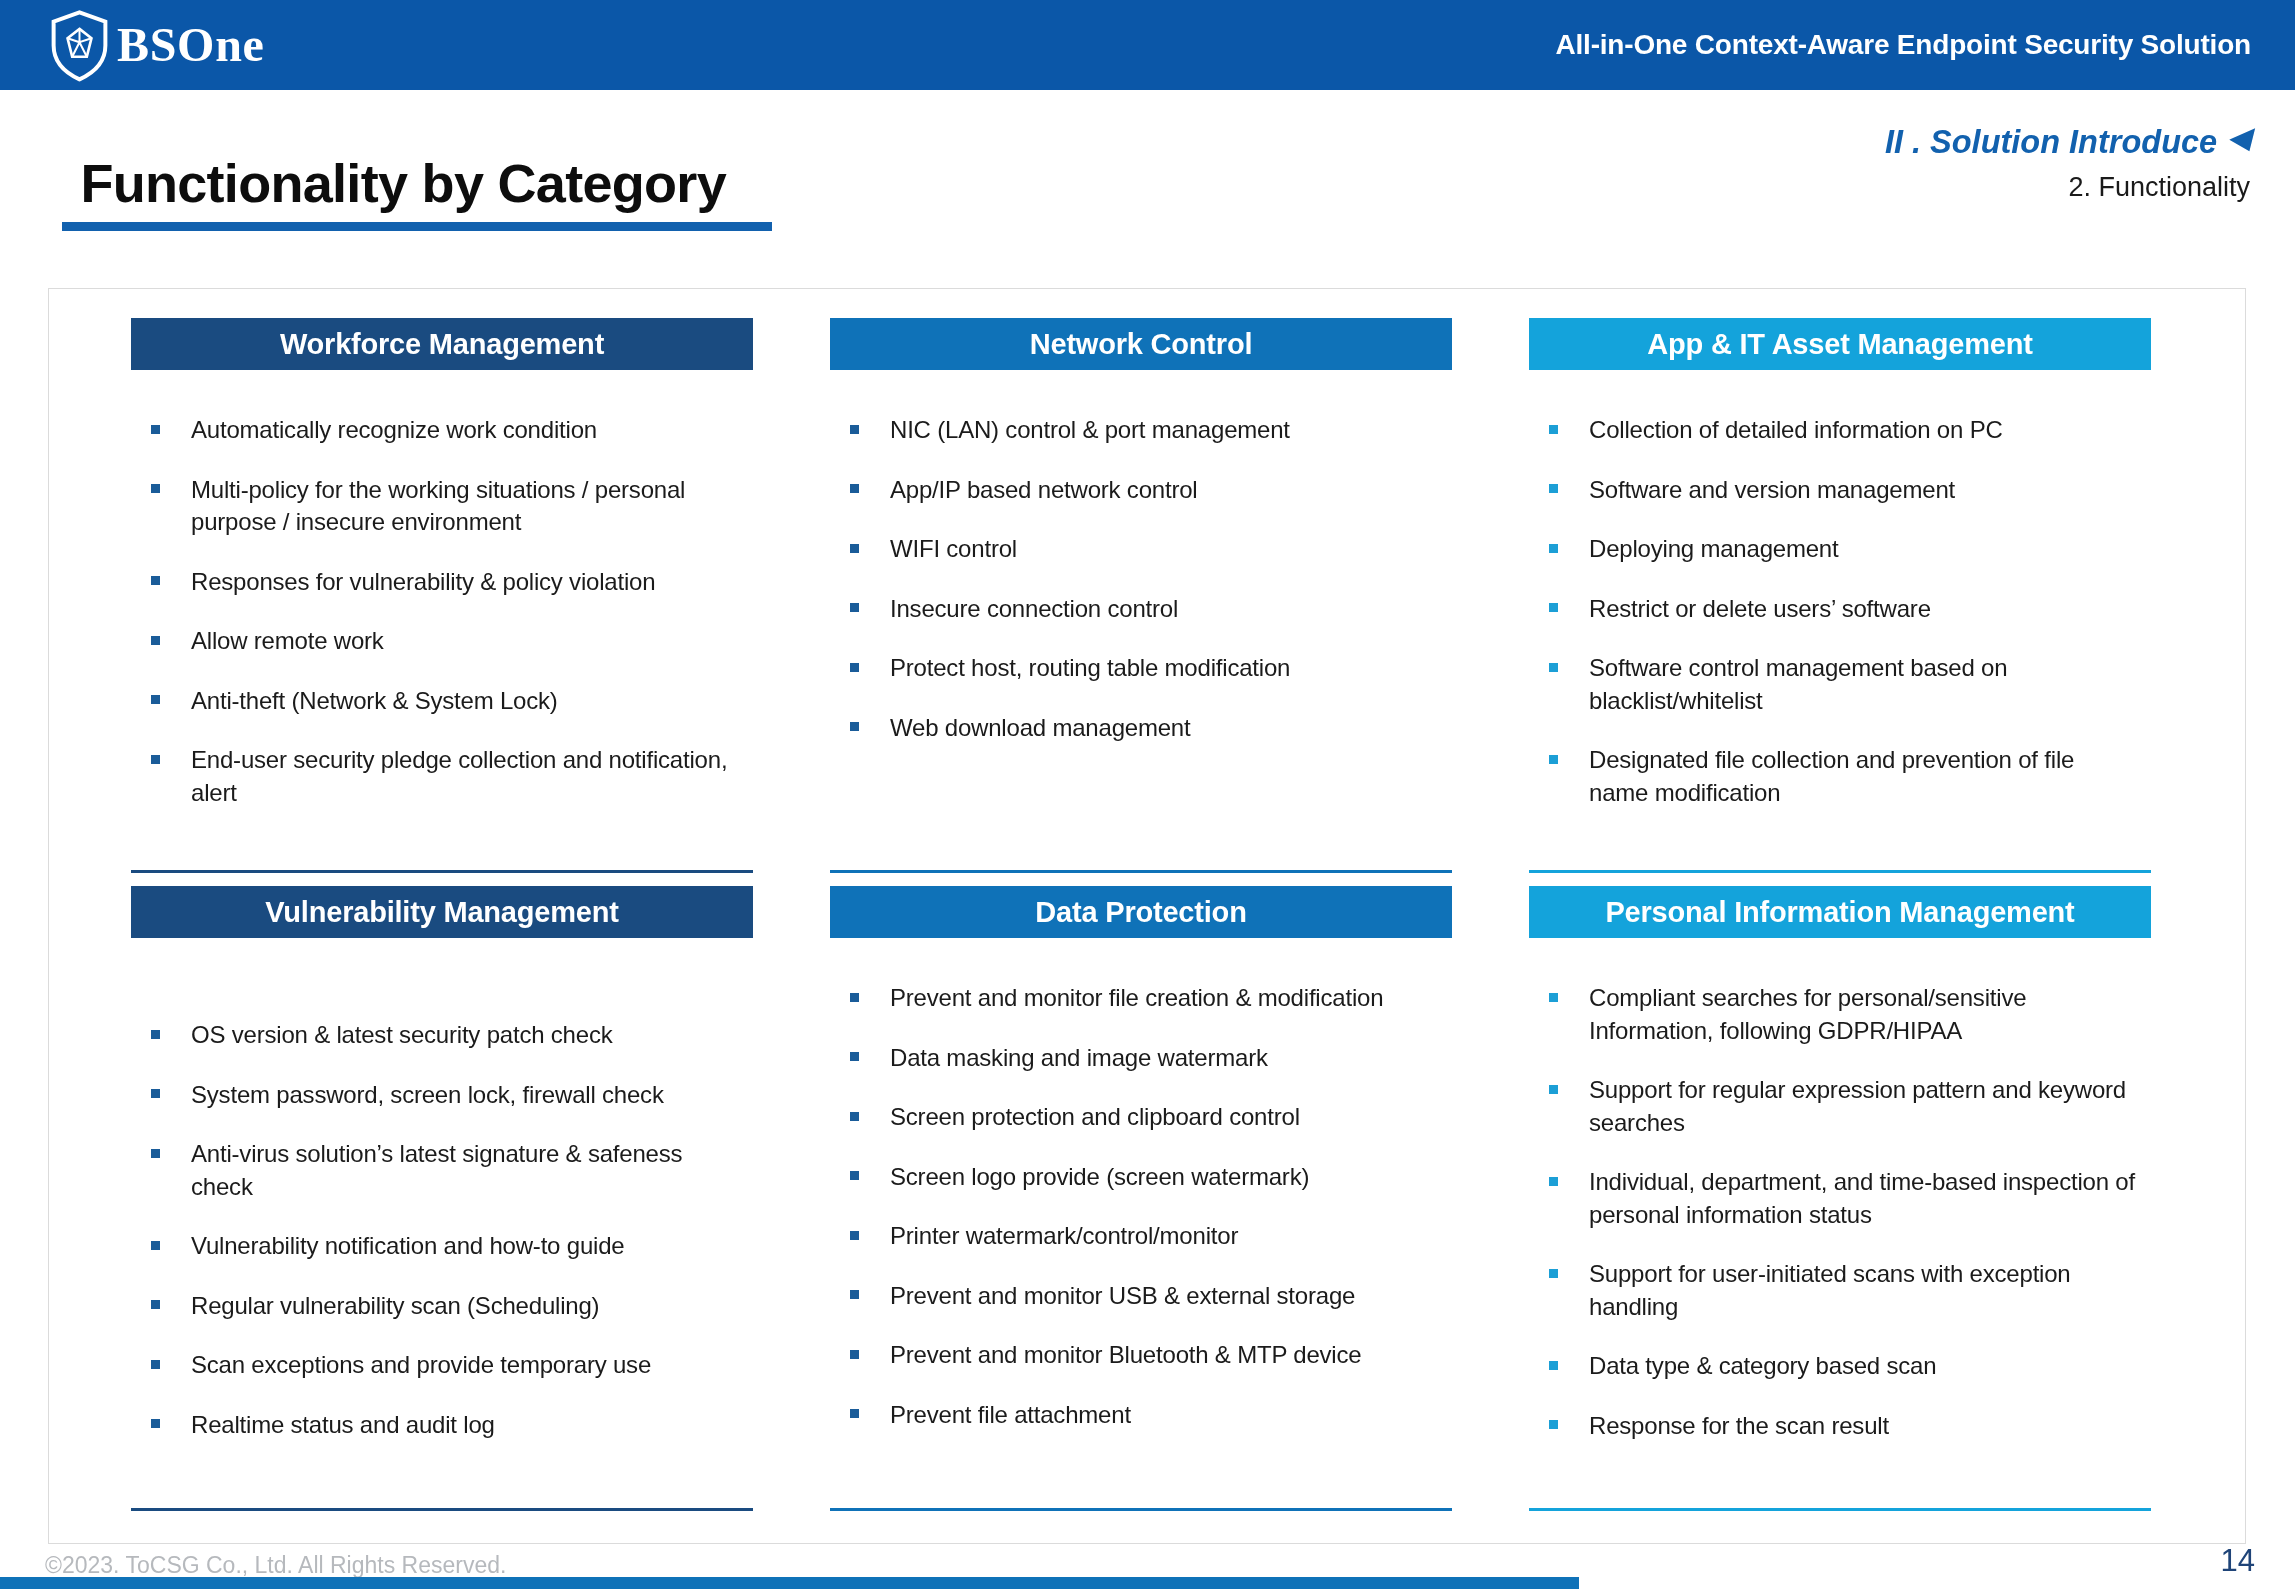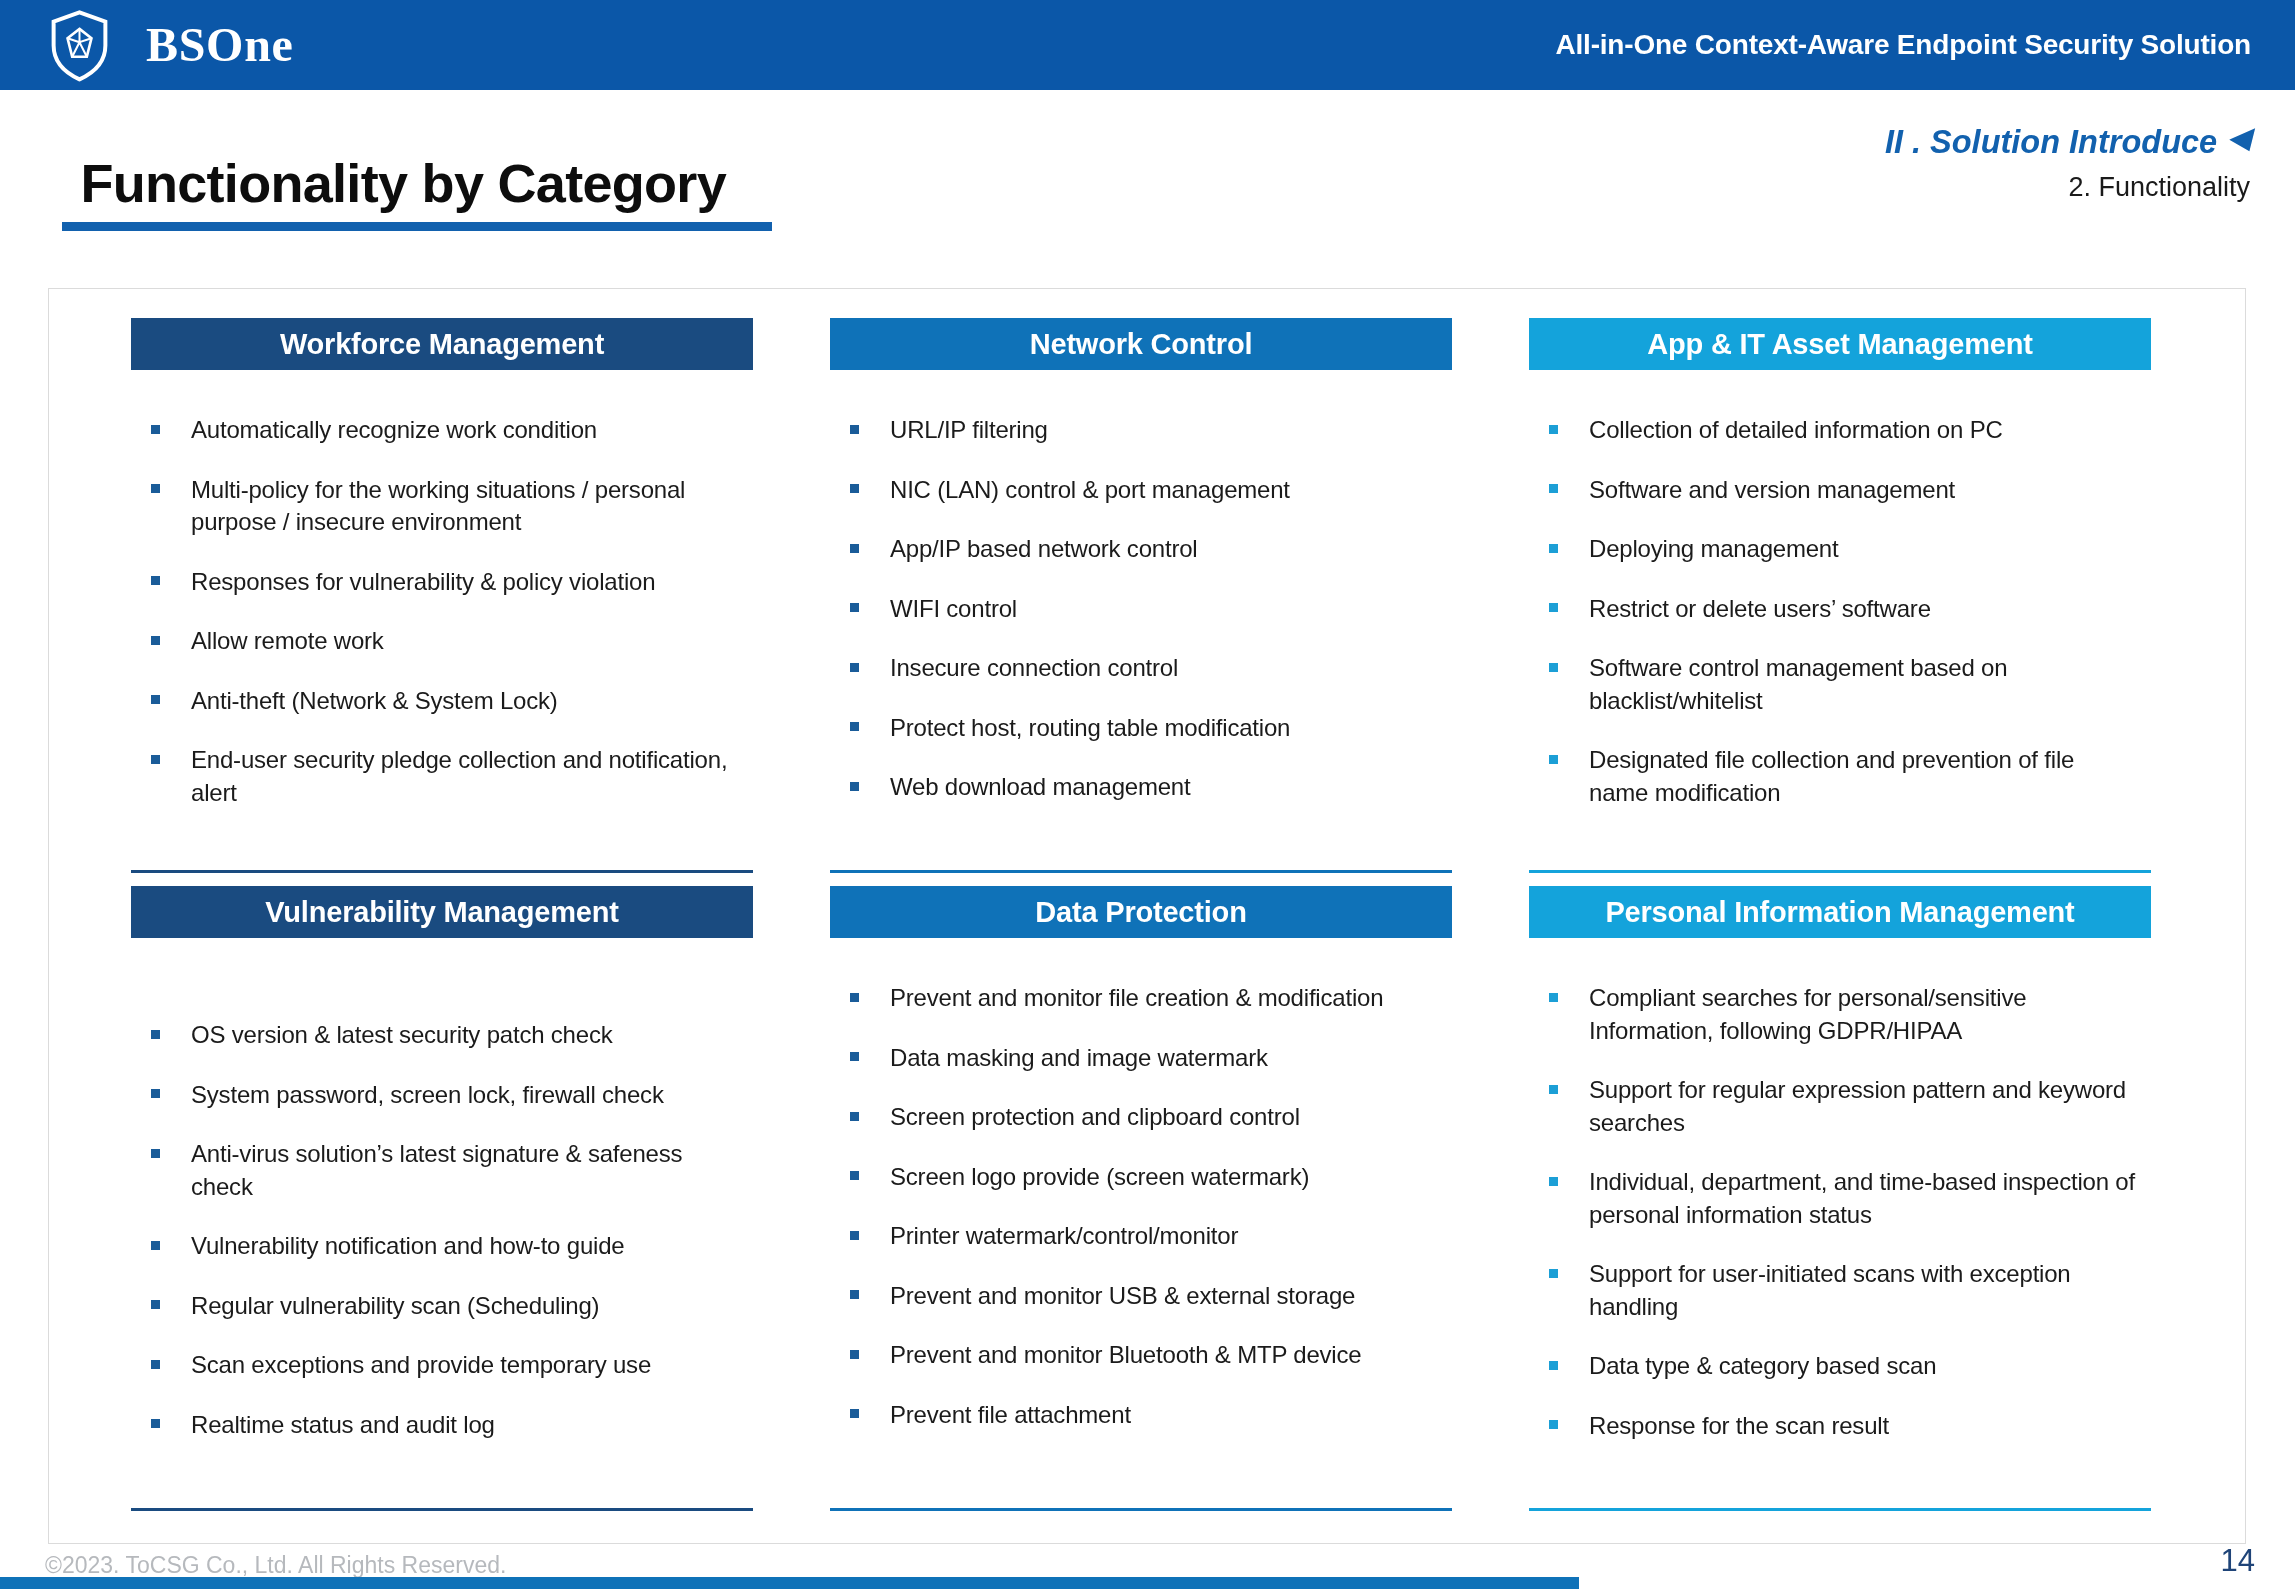--- a/index.html
+++ b/index.html
@@ -7,21 +7,21 @@
     position:relative; width:2295px; height:1589px; overflow:hidden;
     background:#ffffff; font-family:"Liberation Sans", sans-serif;
   }
   
   .topbar{
     position:absolute; left:0; top:0; width:2295px; height:90px;
     background:var(--topbar,#0B57A8);
     display:flex; align-items:center; justify-content:space-between;
     box-sizing:border-box; padding:0 44px;
   }
-  .logo{display:flex; align-items:center; gap:31px;}
+  .logo{display:flex; align-items:center; gap:2px;}
   .logo svg{display:block;}
   .logo-text{
     color:#fff; font-family:"Liberation Serif", serif; font-weight:700;
     font-size:48px; letter-spacing:0.7px; line-height:1;
   }
   .tagline{color:#fff; font-size:28px; font-weight:700; letter-spacing:-0.2px;}
 
   
   .title-wrap{position:absolute; left:62px; top:154px;}
   .page-title{
@@ -116,21 +116,20 @@
         <li>Responses for vulnerability &amp; policy violation</li>
         <li>Allow remote work</li>
         <li>Anti-theft (Network &amp; System Lock)</li>
         <li>End-user security pledge collection and notification, alert</li>
       </ul>
   </section>
 
   <section class="section sec-2" style="--accent: #0F72B8; --bullet: #1A5C99;">
     <div class="sec-header">Network Control</div>
     <ul class="sec-list">
-        <li>URL/IP filtering</li>
         <li>NIC (LAN) control &amp; port management</li>
         <li>App/IP based network control</li>
         <li>WIFI control</li>
         <li>Insecure connection control</li>
         <li>Protect host, routing table modification</li>
         <li>Web download management</li>
       </ul>
   </section>
 
   <section class="section sec-3" style="--accent: #14A3DB; --bullet: #1C9FD6;">

